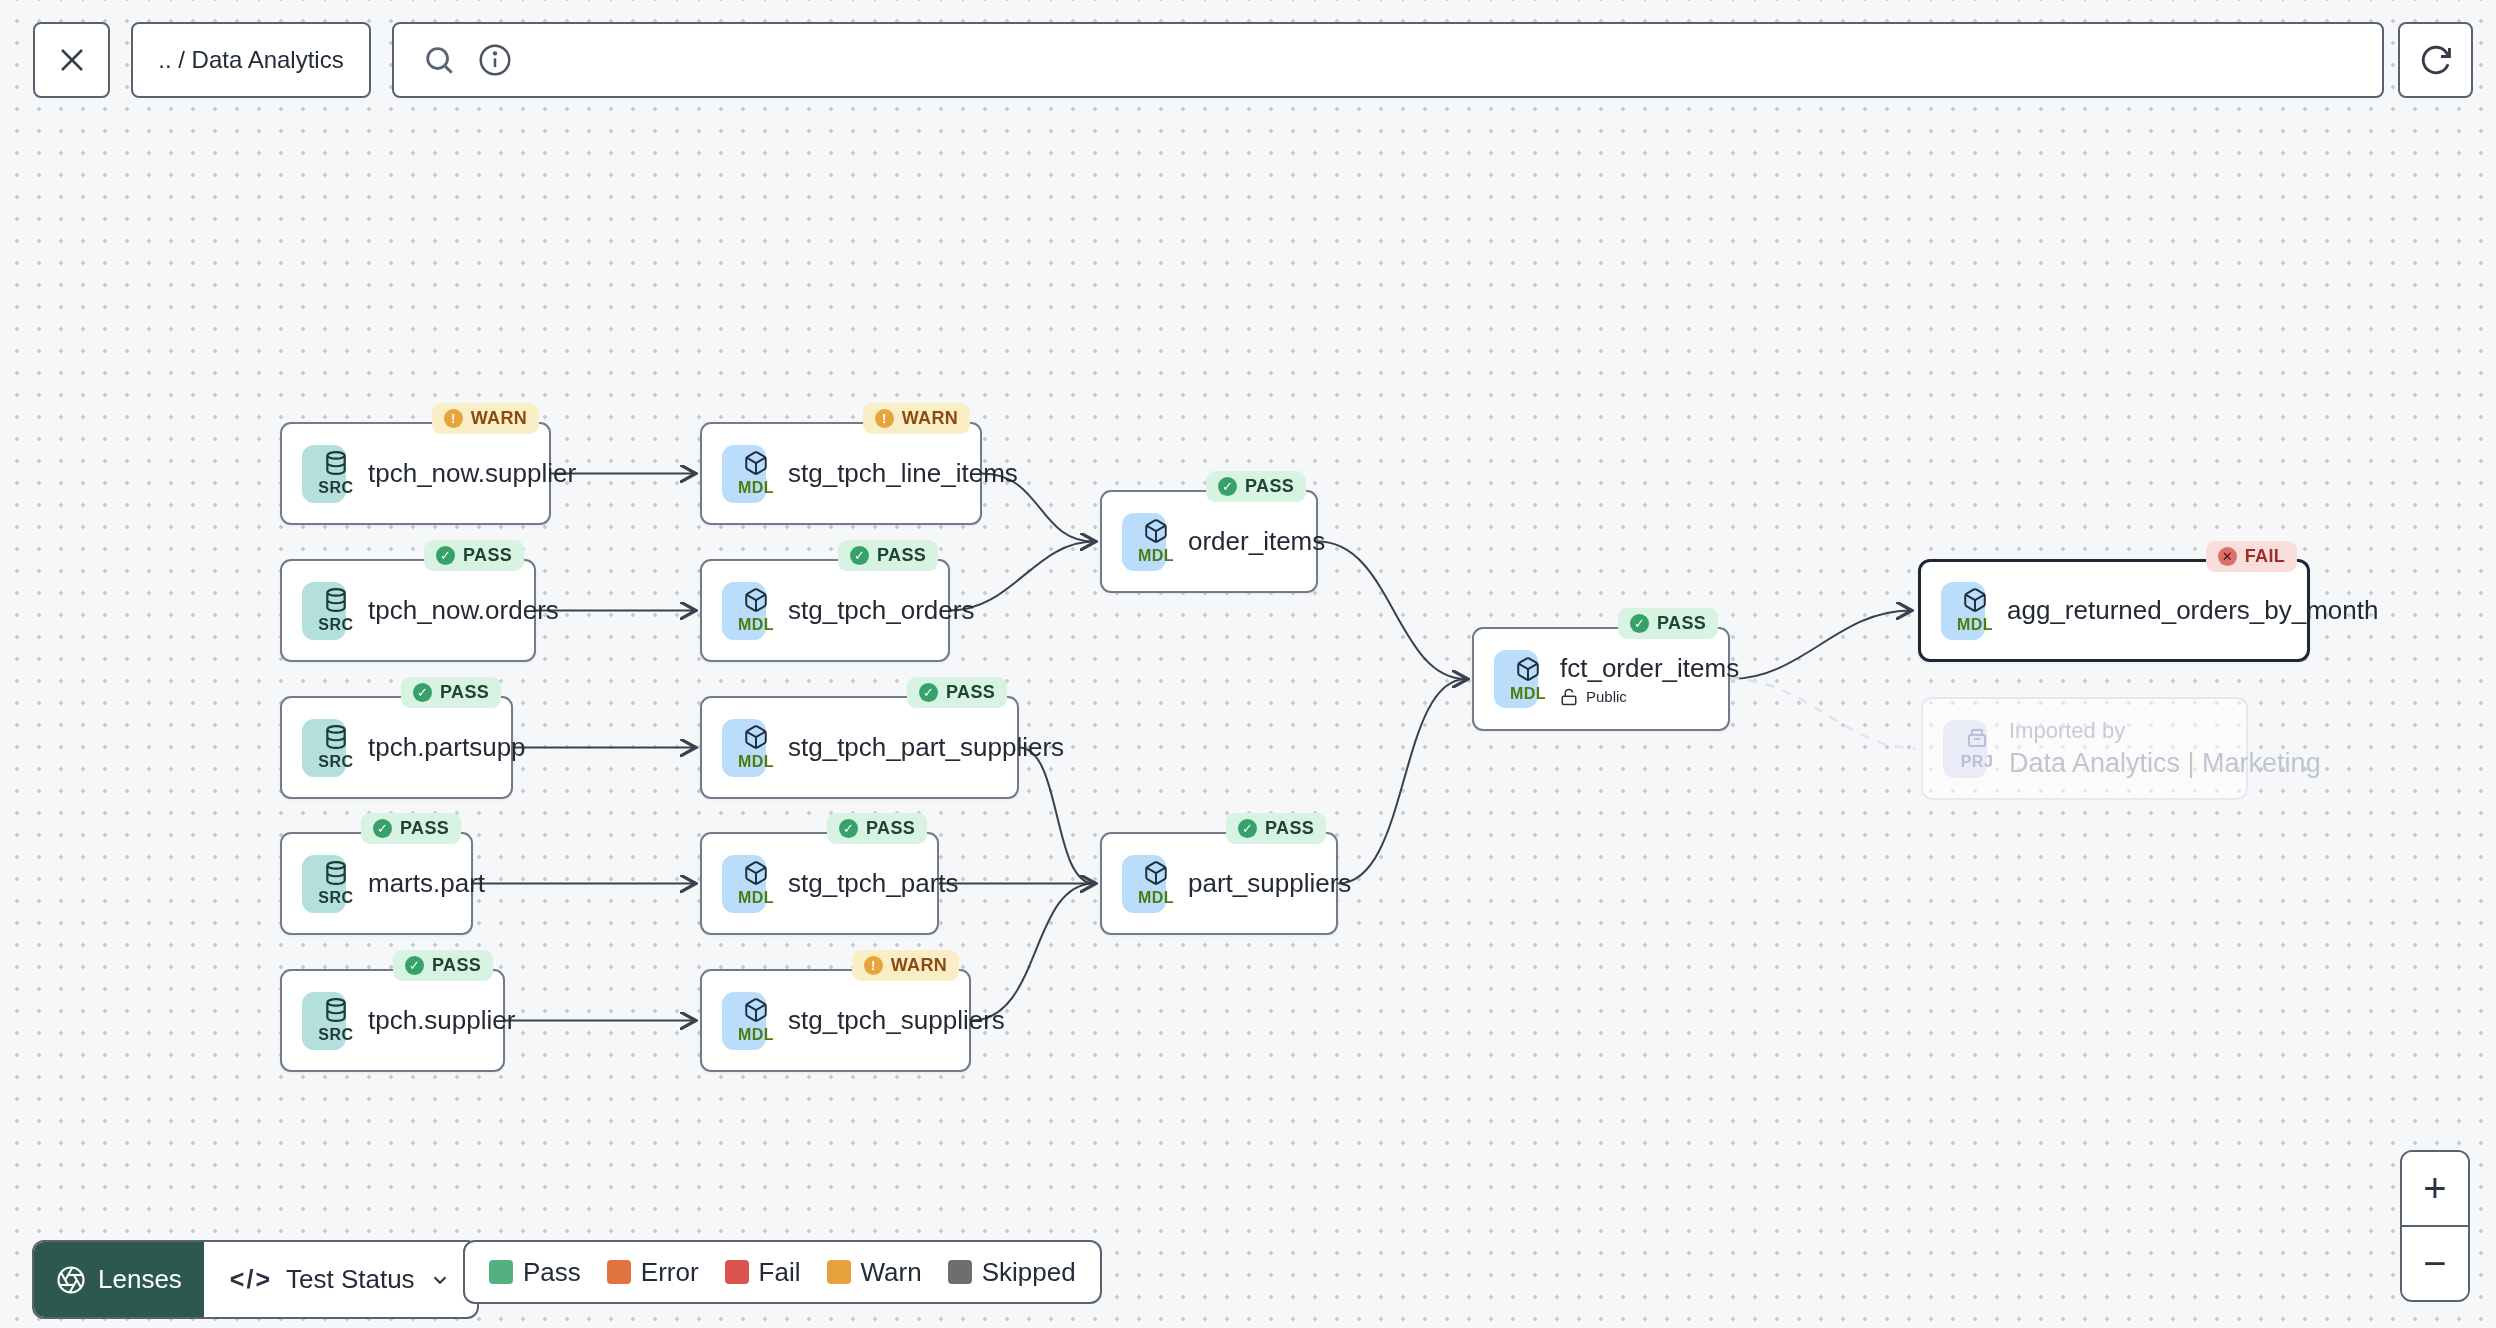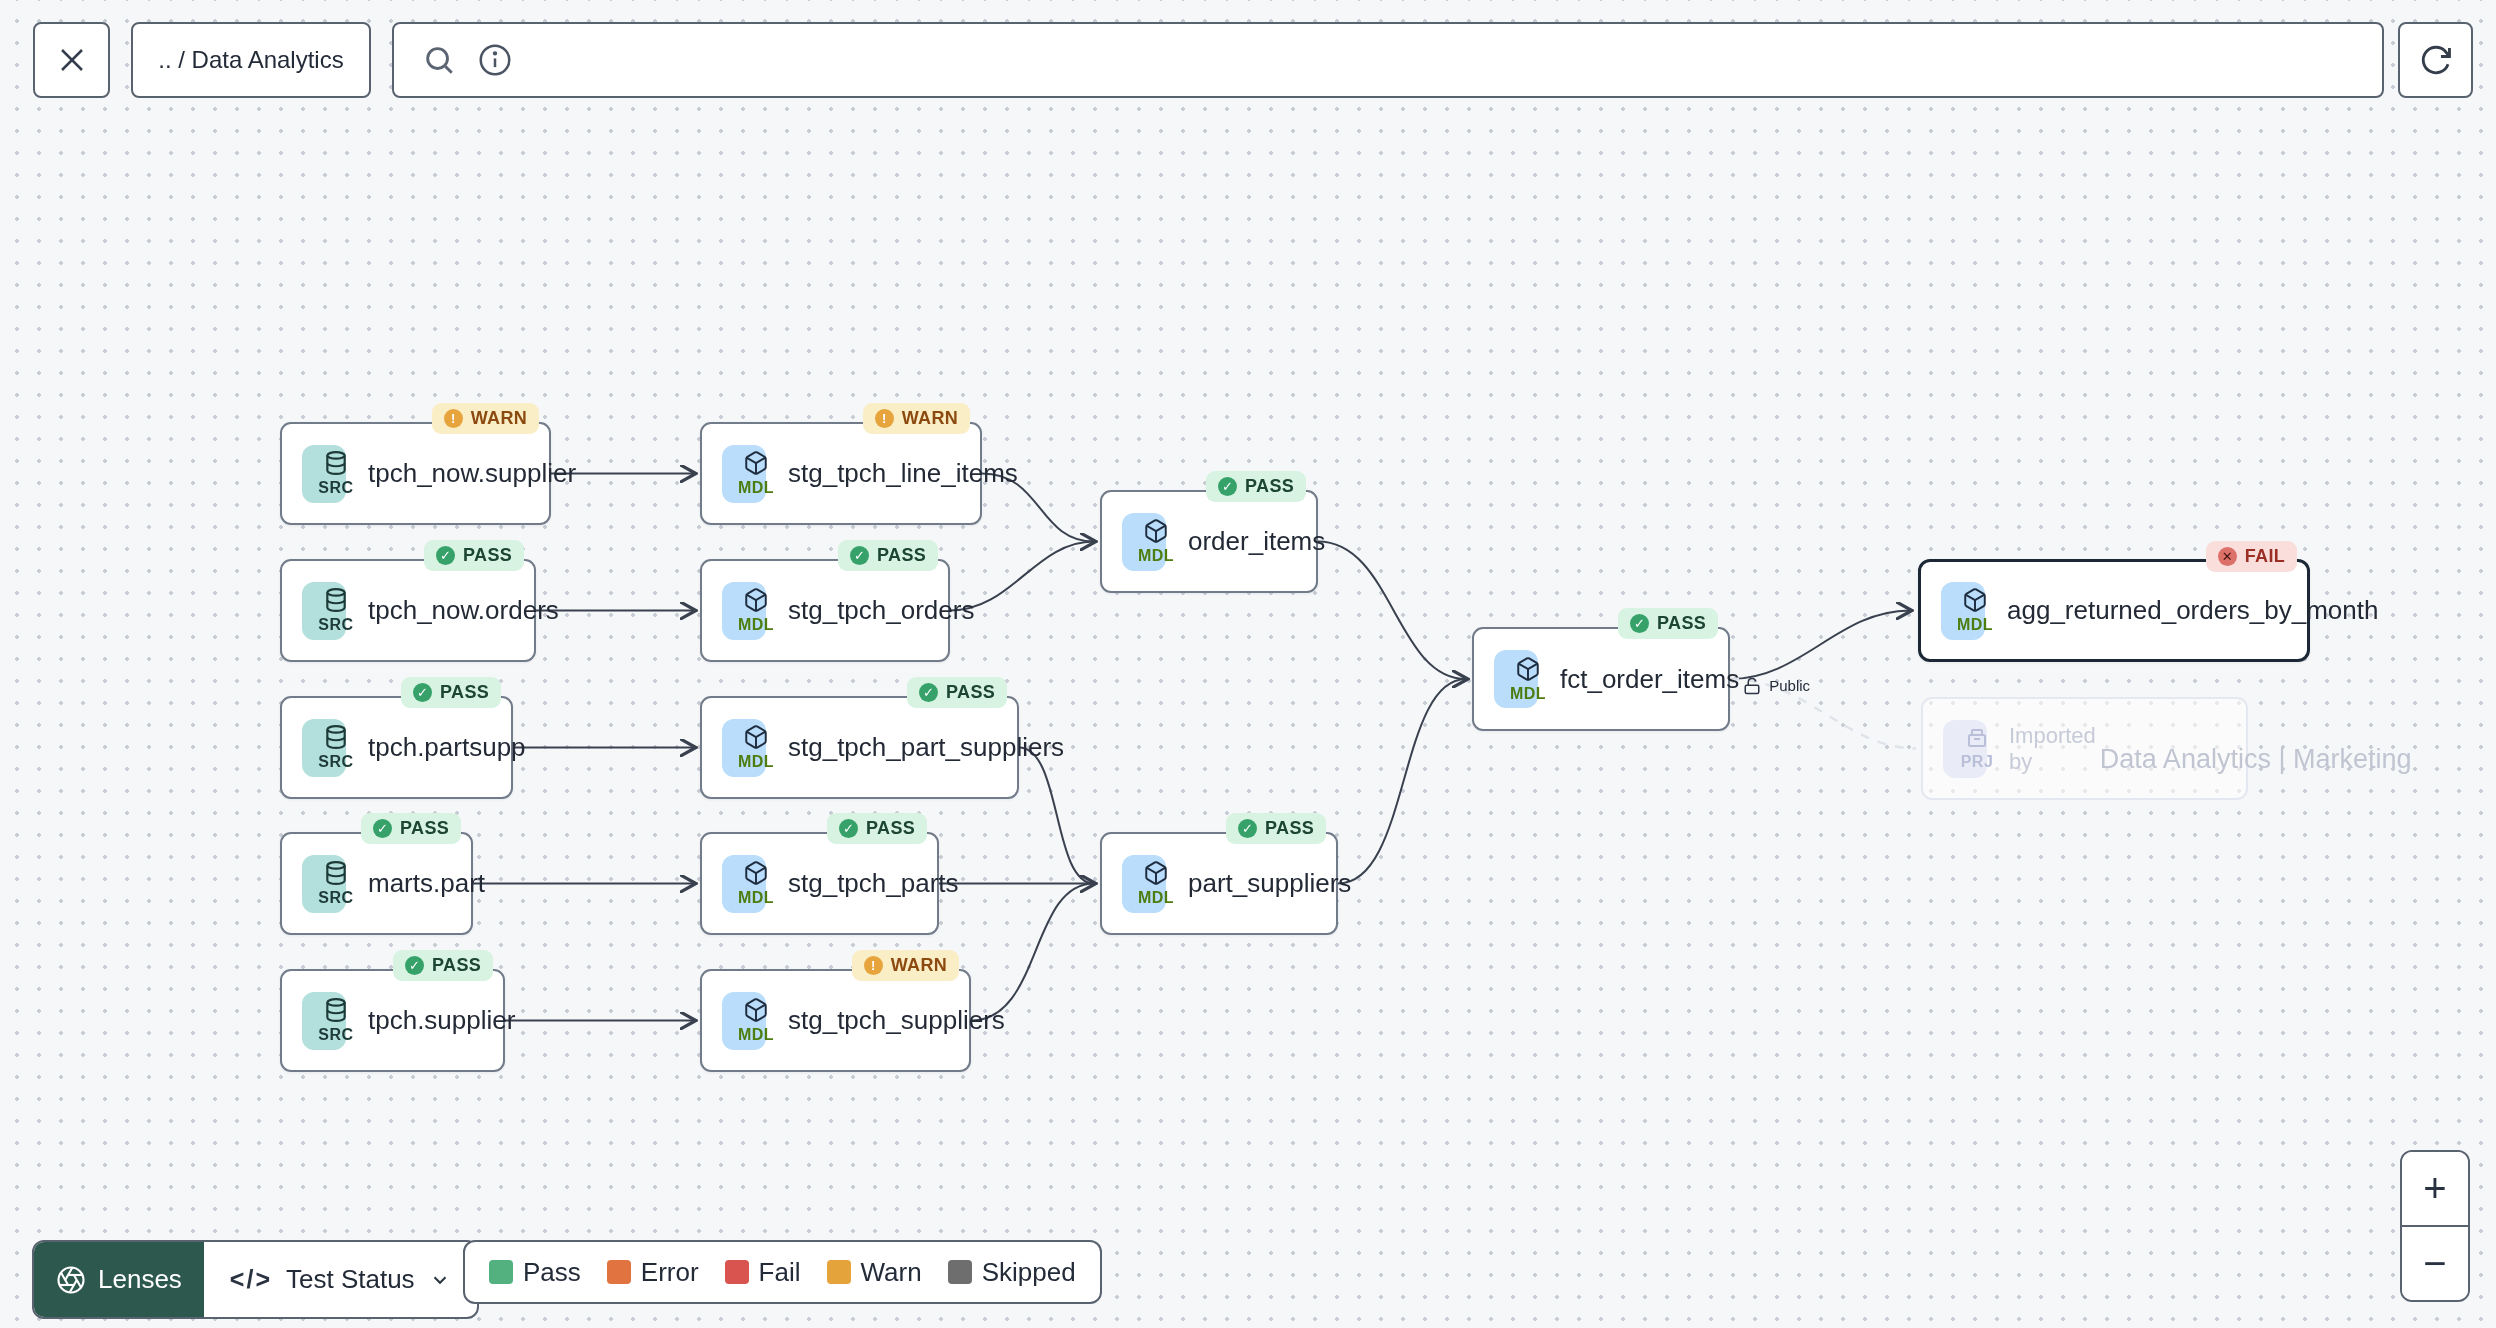--- a/index.html
+++ b/index.html
@@ -46,21 +46,21 @@
   .tile {
     width:44px; height:58px; border-radius:12px; flex:0 0 auto;
     display:flex; flex-direction:column; align-items:center; justify-content:center; gap:3px;padding-left:24px;
   }
   .tile .tlabel { font-size:16px; font-weight:bold; letter-spacing:0.5px; }
   .tile-src { background:#b3e0dd; color:#1d3a38; }
   .tile-mdl { background:#b9ddfa; color:#4d7c0f; }
   .tile-prj { background:#e9ebf7; color:#b9bed9; }
 
   .nlabel { font-size:26px; color:#232a36; margin-left:22px; white-space:nowrap; }
-  .ncol { margin-left:22px; display:flex; flex-direction:row; gap:4px;align-items:flex-end; }
+  .ncol { margin-left:22px; display:flex; flex-direction:column; gap:4px; }
   .ncol .nlabel { margin-left:0; }
   .sub { display:flex; align-items:center; gap:8px; font-size:15px; color:#252c3a; }
   .note-line { font-size:22px; color:#c7cbd7; }
   .faded-label { font-size:27px; color:#c0c5d1; white-space:nowrap; }
 
   .badge {
     position:absolute; top:-21px; right:10px; height:31px;
     display:flex; align-items:center; gap:8px; padding:0 12px;
     border-radius:9px; font-size:18px; font-weight:bold; letter-spacing:0.3px;
   }

